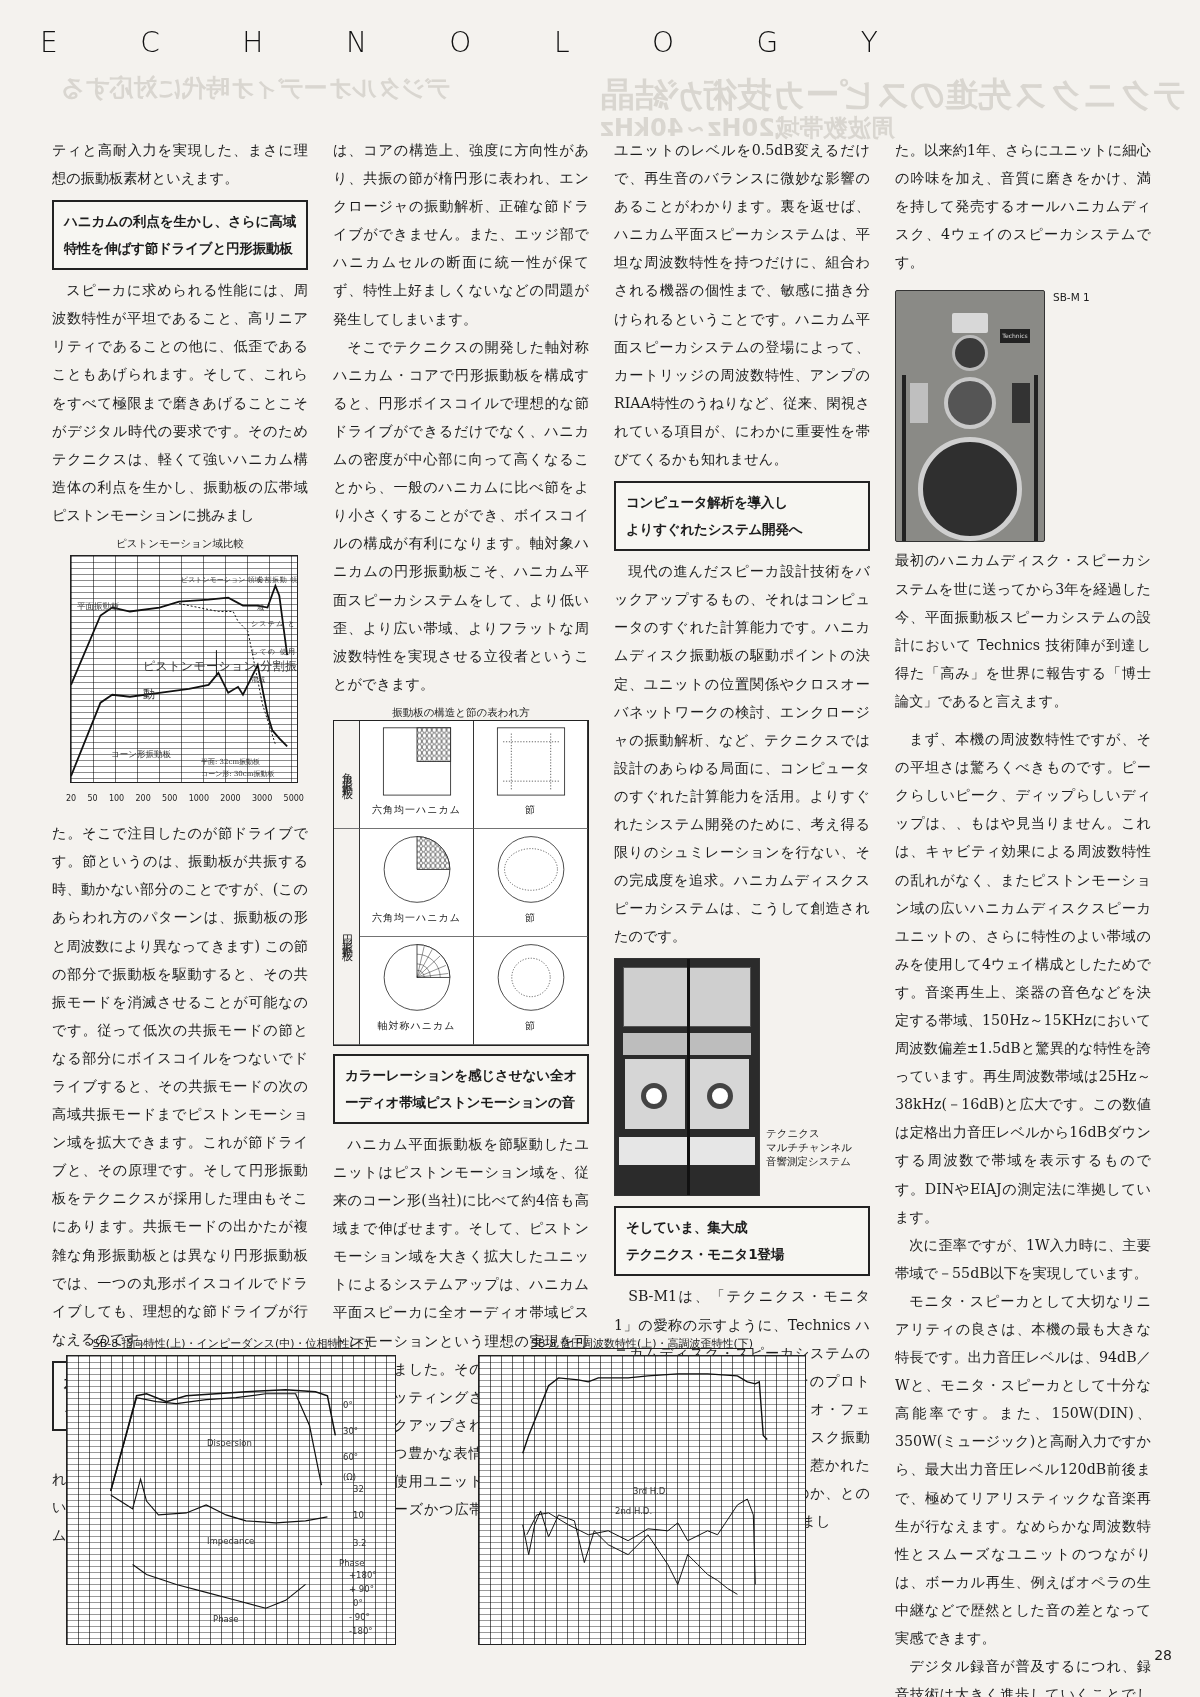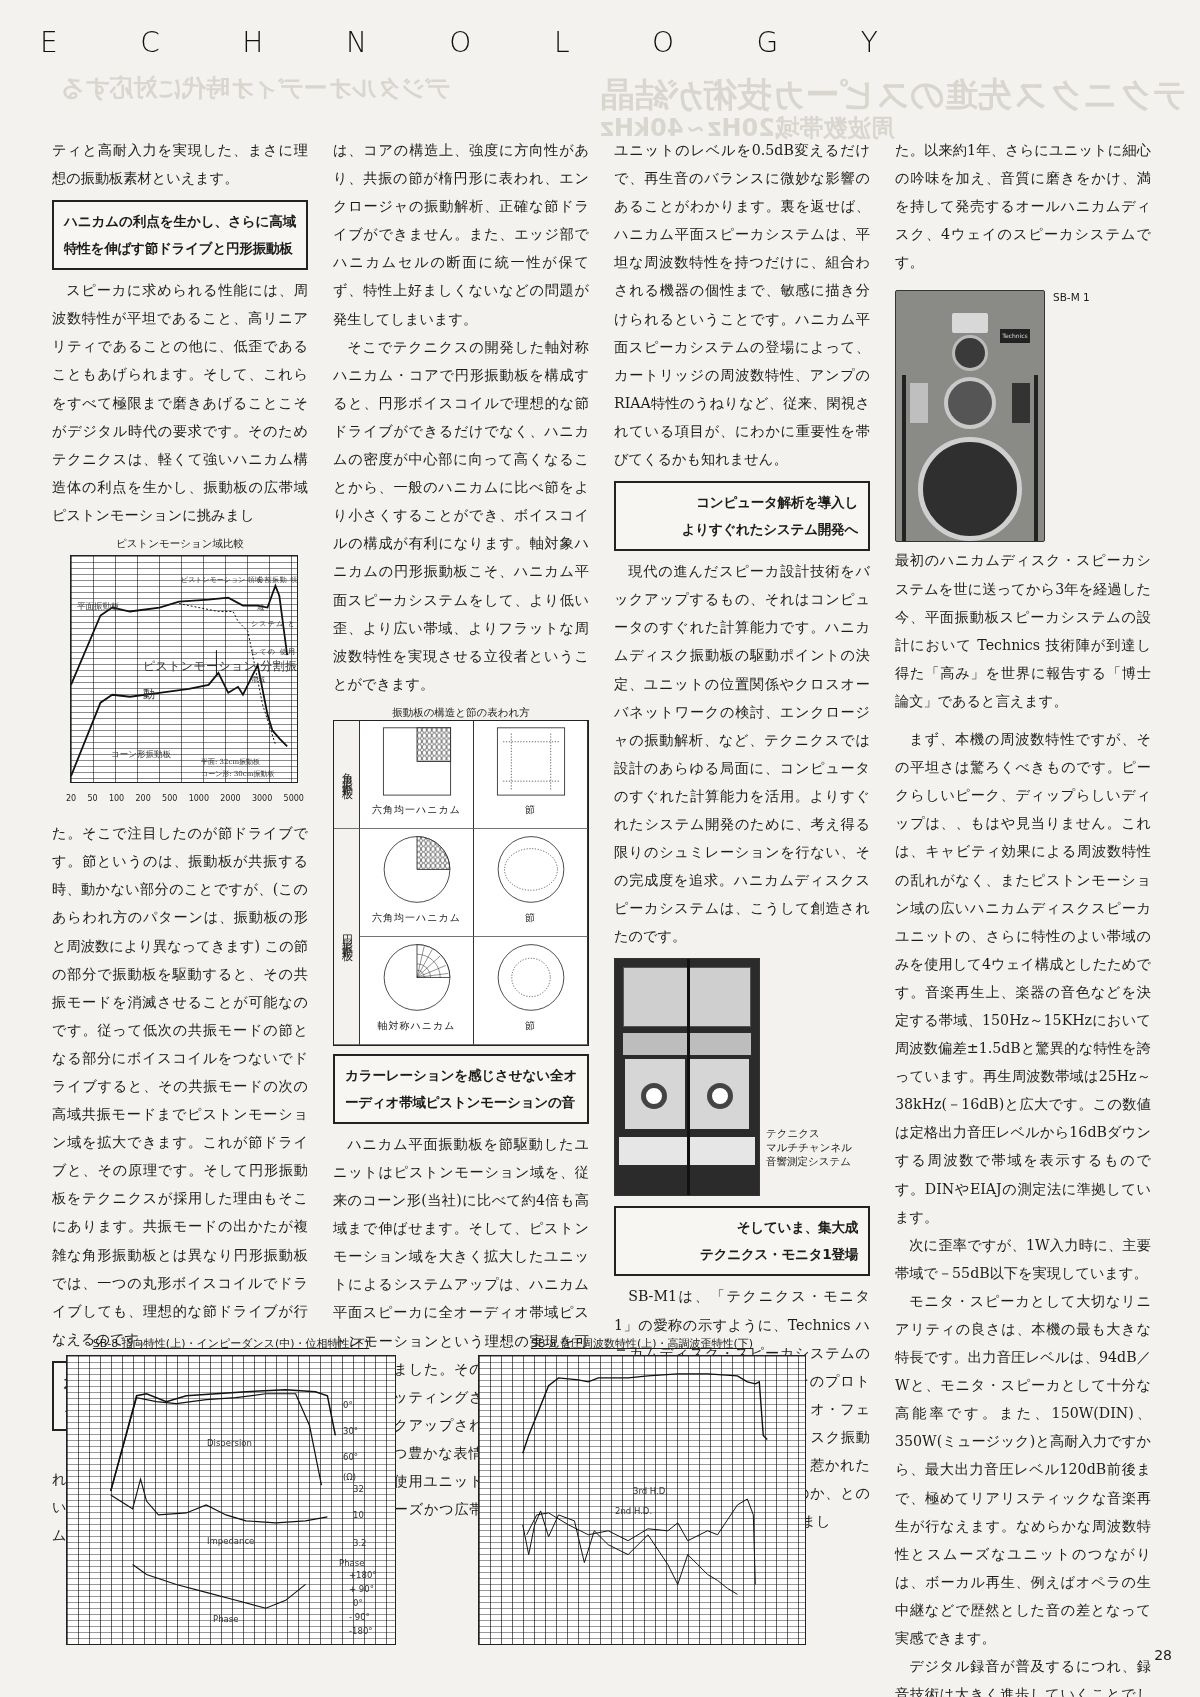--- a/index.html
+++ b/index.html
@@ -15,21 +15,21 @@
   .bleed.b2 { top: 72px; left: 600px; font-size: 34px; }
   .bleed.b3 { top: 112px; left: 600px; font-size: 24px; }
 
   .col { position: absolute; top: 136px; width: 256px; font-size: 14.2px; line-height: 28.1px; text-align: justify; }
   .col p { margin: 0; }
   .col p.indent { text-indent: 1em; }
   .c1 { left: 52px; } .c2 { left: 333px; } .c3 { left: 614px; } .c4 { left: 895px; }
 
   .headbox { border: 2px solid #222; background: #f7f6f2; padding: 6px 10px; margin: 8px 0 6px;
     font-family: "DejaVu Sans", "Liberation Sans", sans-serif; font-weight: bold; font-size: 13.6px; line-height: 27px; letter-spacing: -0.3px; }
-  .headbox.center { text-align: right; }
+  .headbox.center { text-align: left; }
 
   .figure { margin: 6px 0; }
   .fig-title { font-family: "DejaVu Sans", sans-serif; font-size: 10.5px; text-align: center; line-height: 16px; }
   .graph { background: #fff; border: 1.5px solid #222; position: relative; }
   .gridbg { background-image:
       linear-gradient(to right, rgba(0,0,0,0.55) 1px, transparent 1px),
       linear-gradient(to bottom, rgba(0,0,0,0.45) 1px, transparent 1px);
     background-size: 22px 100%, 100% 6px; }
   .axis-ticks { display: flex; justify-content: space-between; font-family: "DejaVu Sans", sans-serif; font-size: 8px; padding: 2px 0 0; }
 

